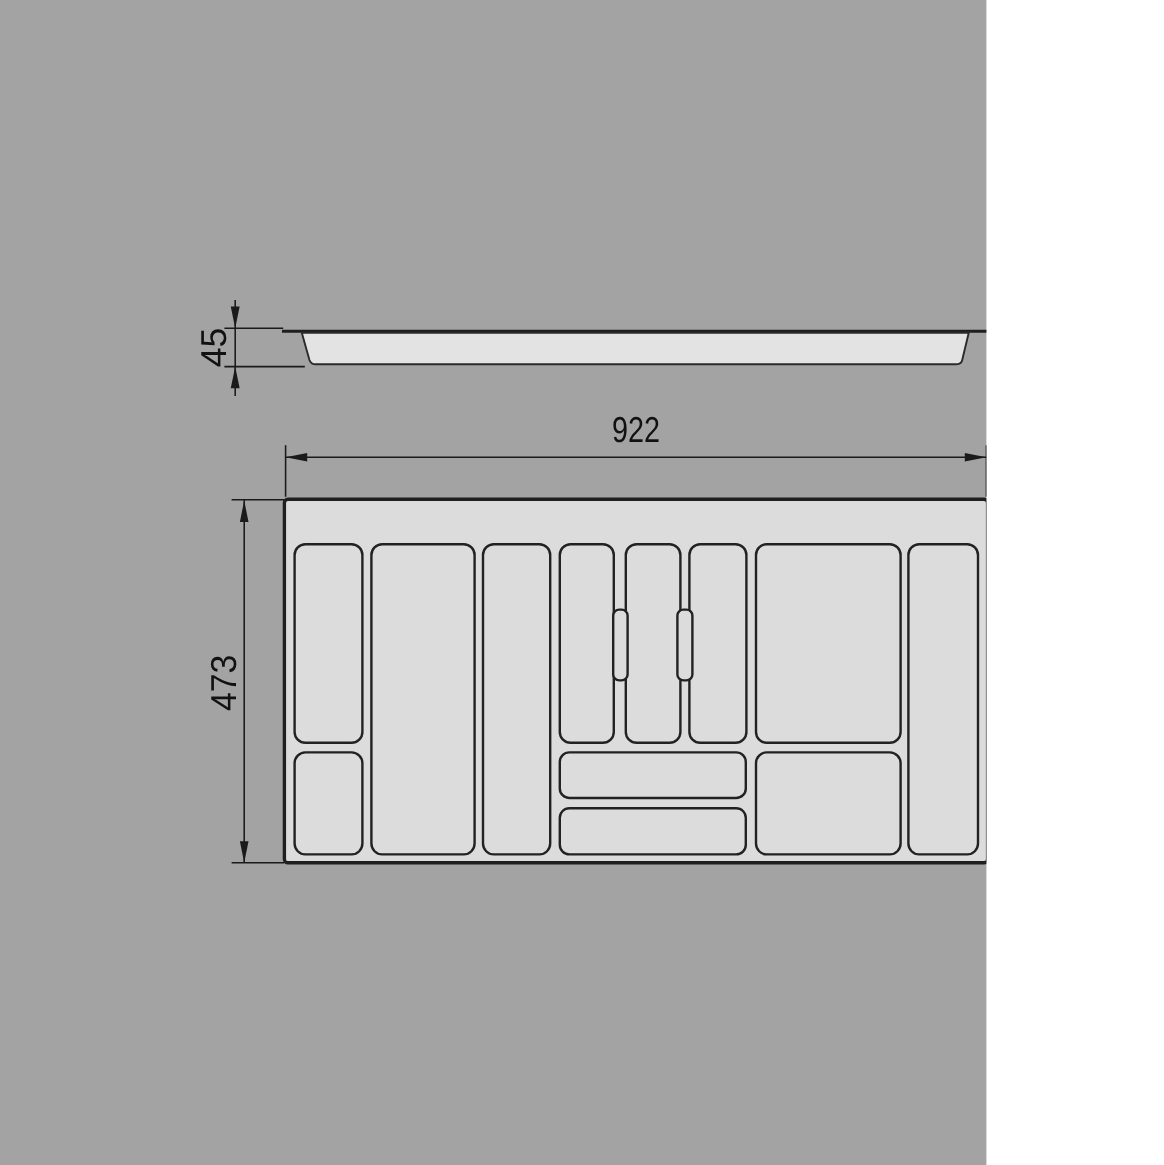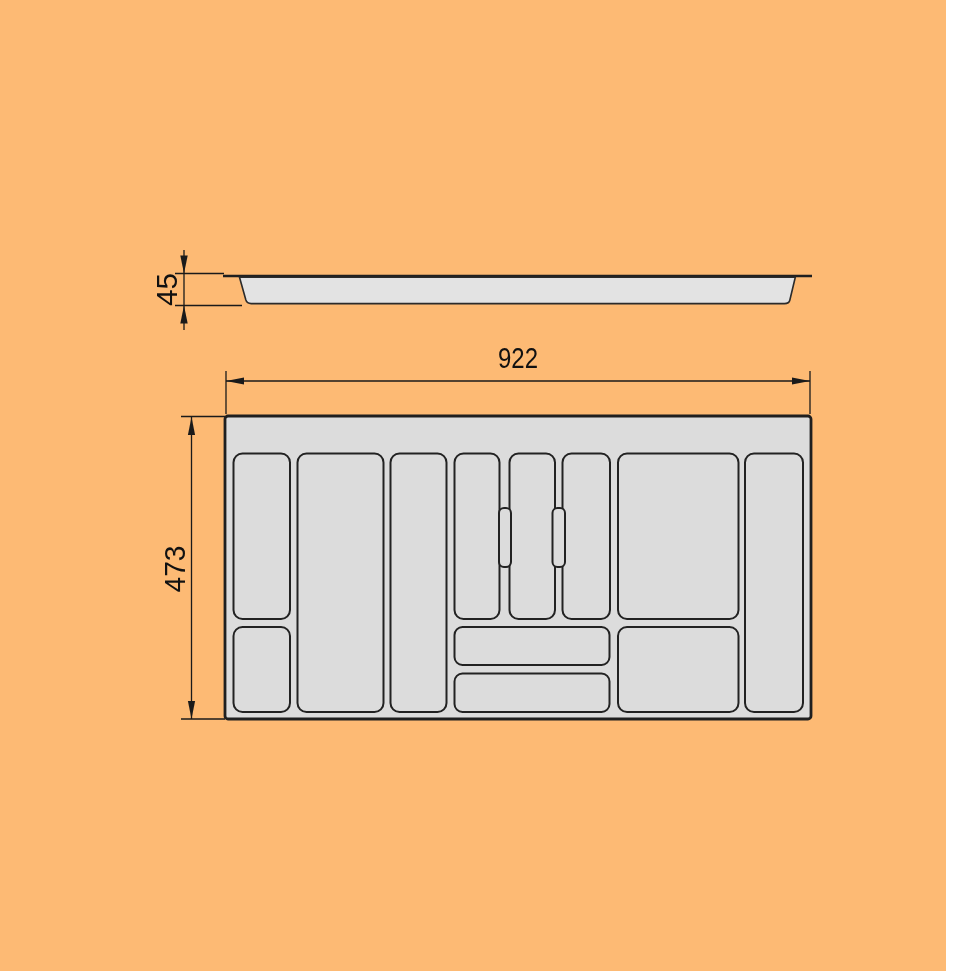--- a/index.html
+++ b/index.html
@@ -3,24 +3,25 @@
 <meta charset="utf-8">
 <style>
   html, body {
     margin: 0;
     padding: 0;
     background: #ffffff;
     font-family: "Liberation Sans", sans-serif;
   }
   .canvas {
     position: relative;
-    width: 946px;
+    width: 810px;
     height: 971px;
-    background: #fdba74;
+    background: #a3a3a3;
     overflow: hidden;
+    padding-left: 12px;
   }
   svg { display: block; }
   .dim-line {
     stroke: #1a1a1a;
     stroke-width: 1.3;
     fill: none;
   }
   .dim-arrow { fill: #1a1a1a; stroke: none; }
   .dim-text {
     font-family: "Liberation Sans", sans-serif;

